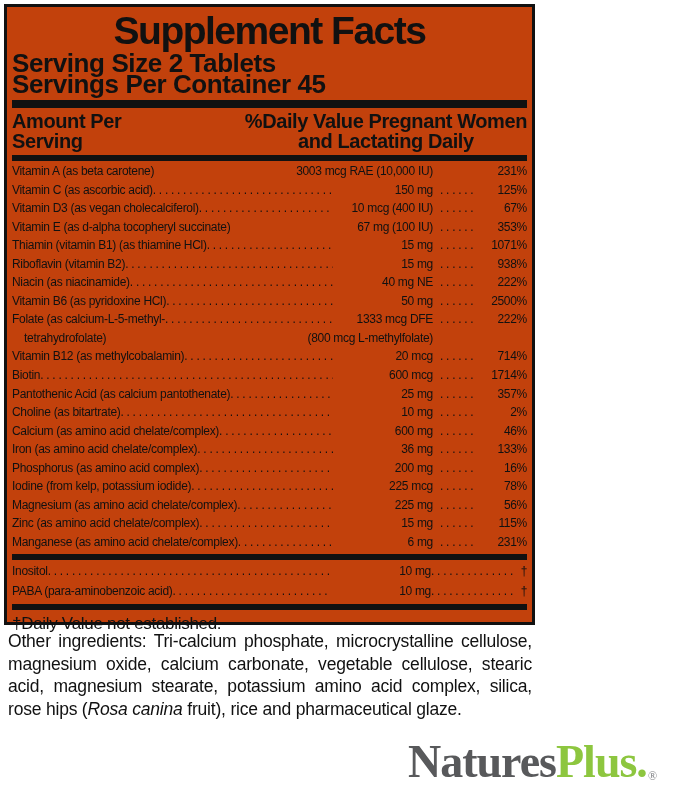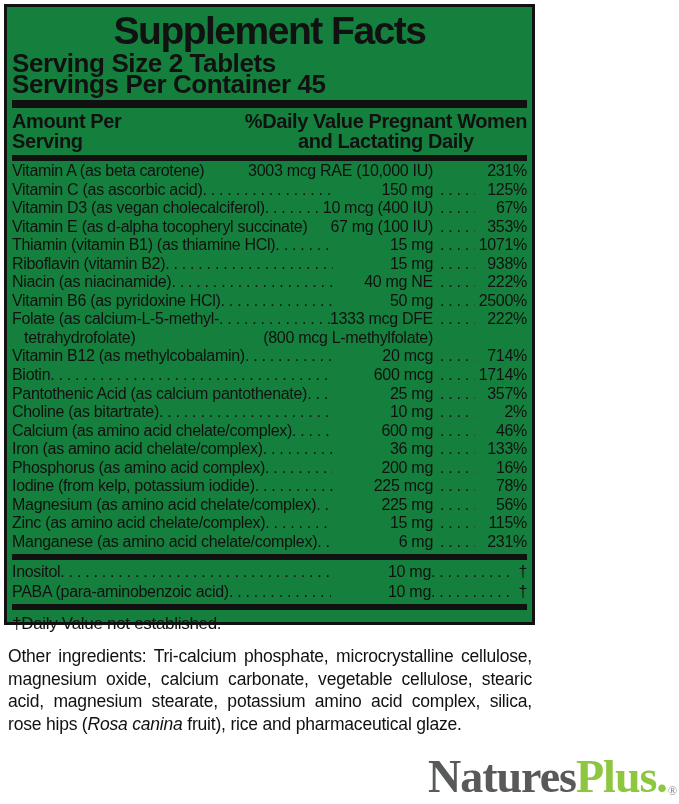--- a/index.html
+++ b/index.html
@@ -1,50 +1,50 @@
 <!DOCTYPE html>
 <html><head>
 <meta charset="utf-8">
 <style>
   * { margin:0; padding:0; box-sizing:border-box; }
   html,body { width:679px; height:804px; background:#ffffff; overflow:hidden; }
   body { font-family:"Liberation Sans", sans-serif; color:#111; }
   .label { padding:4px 0 0 4px; }
 
-  .panel { width:531px; height:621px; border:3px solid #111; background:#15803d; padding:2px 5px 4px 5px; }
+  .panel { width:531px; height:621px; border:3px solid #111; background:#c2410c; padding:2px 5px 4px 5px; }
 
   .title { font-size:39px; line-height:44px; font-weight:bold; text-align:center; letter-spacing:-1.5px; }
   .serving-line { font-size:26px; line-height:21px; font-weight:bold; letter-spacing:-0.4px; }
 
   .bar { background:#111; }
   .bar-1 { height:8px; margin:5px 0 2px; }
   .bar-2 { height:6px; margin:2px 0 1px; }
   .bar-3 { height:6px; margin:3px 0 2px; }
   .bar-4 { height:6px; margin:3px 0 2px; }
 
   .colhead { display:flex; justify-content:space-between; align-items:flex-start; font-weight:bold; font-size:20px; line-height:20px; letter-spacing:-0.4px; padding:1px 0 2px; }
   .colhead .right { text-align:center; }
 
-  .row { display:flex; align-items:flex-start; font-size:16px; height:18.55px; line-height:18.55px; letter-spacing:-0.3px; white-space:nowrap; }
+  .row { display:flex; align-items:flex-start; font-size:12px; height:18.55px; line-height:18.55px; letter-spacing:-0.3px; white-space:nowrap; }
   .nm  { flex:0 0 auto; }
   .ld  { flex:1 1 auto; min-width:0; overflow:hidden; }
   .amt { flex:0 0 auto; min-width:100px; text-align:right; }
   .mid { flex:0 0 auto; width:42px; overflow:hidden; padding-left:7px; }
   .pct { flex:0 0 auto; width:52px; text-align:right; }
   .ld2 { flex:0 0 auto; width:84px; overflow:hidden; }
   .row.dag .pct { width:12px; }
   .row.dag { height:19.5px; line-height:19.5px; }
   .indent { padding-left:12px; }
 
   .footnote { font-size:17px; line-height:20px; letter-spacing:-0.3px; padding-top:2px; }
 
-  .other { margin:20px 0 0 4px; width:524px; font-size:17.5px; line-height:22.5px; letter-spacing:-0.2px; text-align:justify; }
+  .other { margin:5px 0 0 4px; width:524px; font-size:17.5px; line-height:22.5px; letter-spacing:-0.2px; text-align:justify; }
   .other .it { font-style:italic; }
 
-  .logo { display:flex; justify-content:flex-end; align-items:flex-end; margin-top:18px; padding-right:2px;
+  .logo { display:flex; justify-content:flex-end; align-items:flex-end; margin-top:18px; padding-right:22px;
           font-family:"Liberation Serif", serif; font-weight:bold; font-size:46px; line-height:48px; letter-spacing:-1px; }
   .logo .natures { color:#58595b; }
   .logo .plus { color:#8dc63f; }
   .logo .reg { font-size:12px; line-height:12px; color:#808285; font-weight:normal; margin-left:1px; padding-bottom:4px; letter-spacing:0; }
 </style>
 </head>
 <body>
 
 <div class="label">
   <div class="panel">

